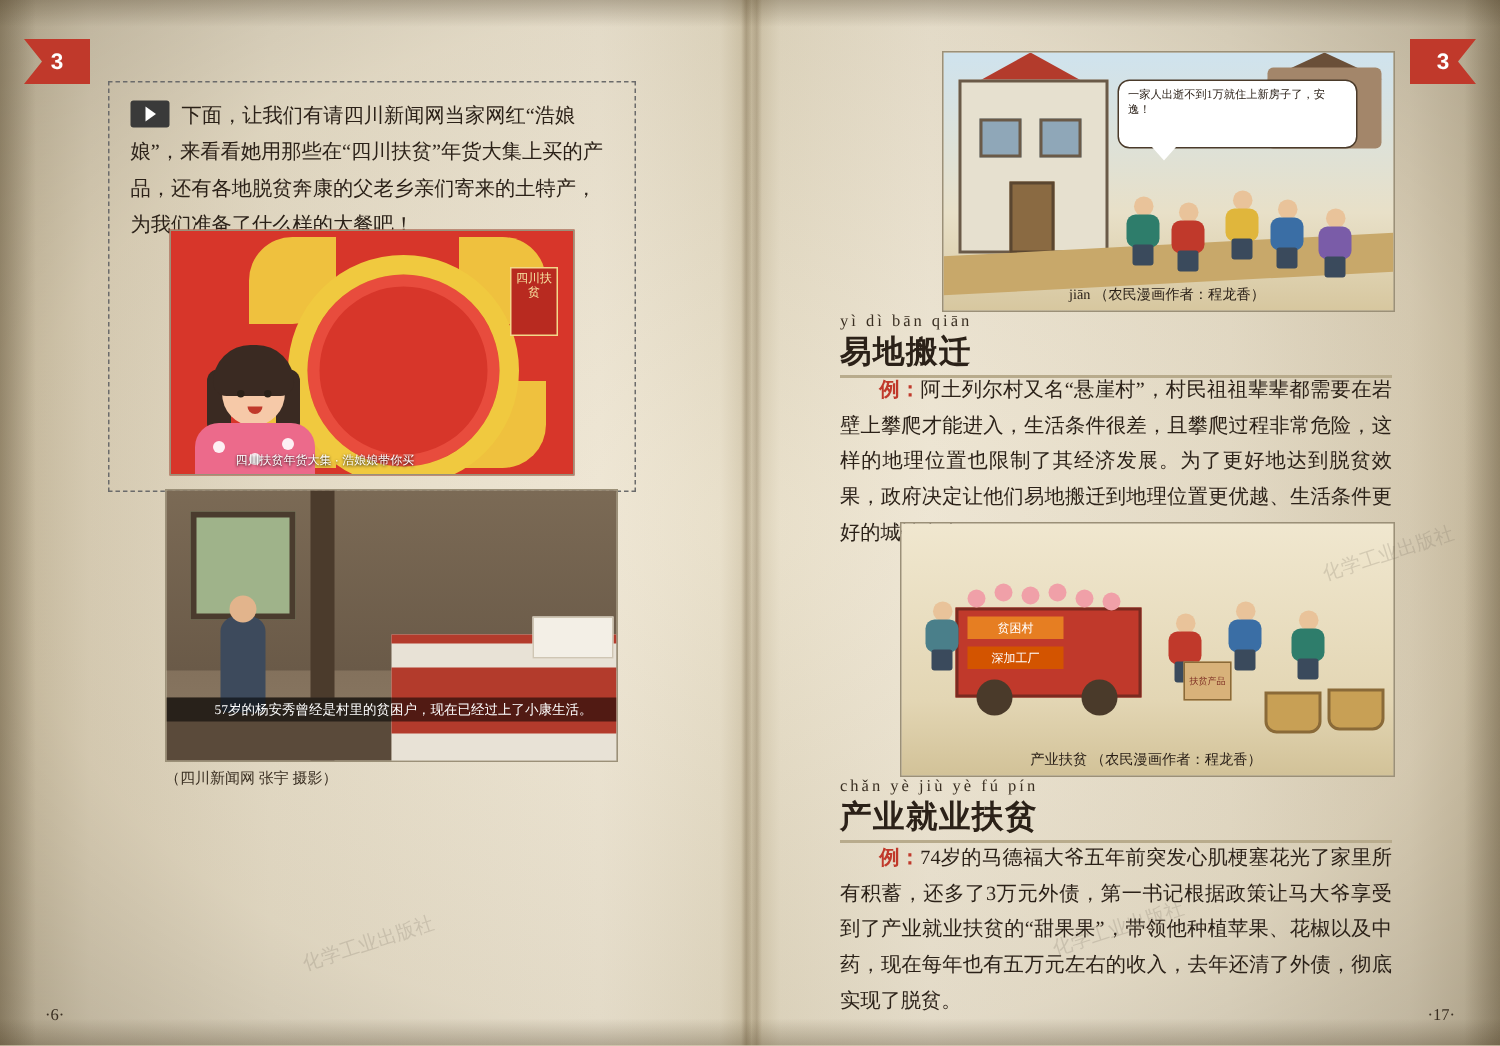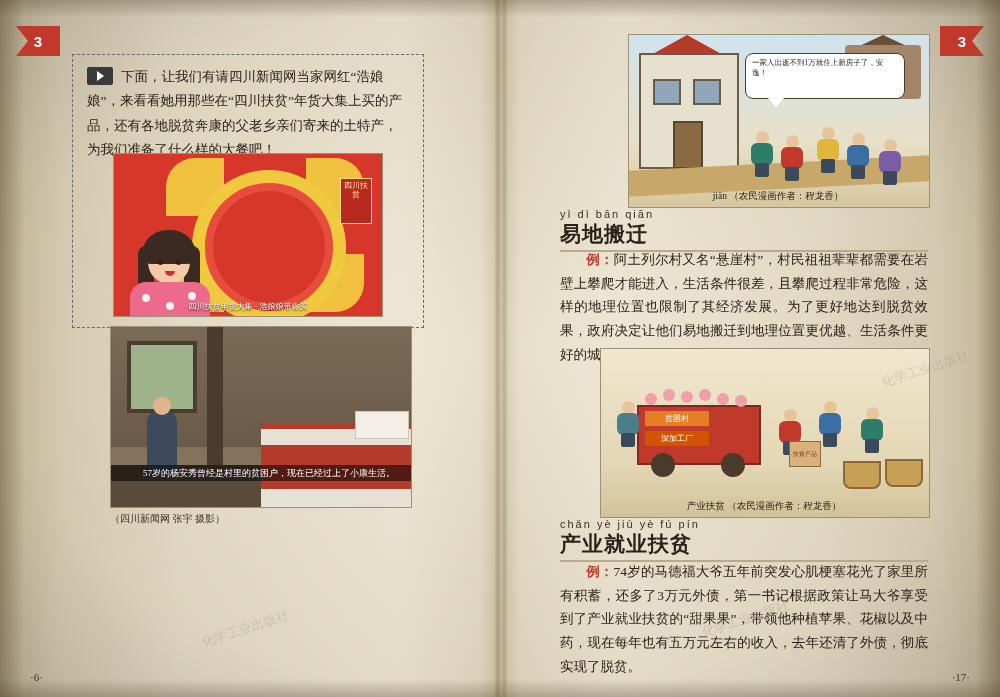--- a/index.html
+++ b/index.html
@@ -27,21 +27,21 @@
   
   .tab{
     position:absolute;top:26px;width:44px;height:30px;background:#c0392b;color:#fff;
     display:flex;align-items:center;justify-content:center;font-size:15px;font-weight:bold;
   }
   .tab.left{left:16px;clip-path:polygon(0 0,100% 0,100% 100%,0 100%,12px 50%);}
   .tab.right{right:16px;clip-path:polygon(0 0,100% 0,calc(100% - 12px) 50%,100% 100%,0 100%);}
 
   
   .cn{font-family:"Liberation Serif", serif;color:#2b2118;}
-  .hdr-py{font-size:11px;letter-spacing:2px;color:#3a2f22;font-family:Liberation Sans, sans-serif;}
+  .hdr-py{font-size:11px;letter-spacing:2px;color:#3a2f22;font-family:Liberation Serif, serif;}
   .hdr-title{font-size:21px;font-weight:bold;color:#2b2118;letter-spacing:1px;font-family:"Liberation Serif",serif;border-bottom:2px solid #b8ab8c;padding-bottom:2px;}
   .para{font-size:13.5px;line-height:1.75;text-align:justify;color:#2b2118;font-family:"Liberation Serif",serif;}
   .ex{color:#c0392b;font-weight:bold;}
 
   
   .callout{
     position:absolute;left:72px;top:54px;width:350px;height:272px;
     border:1.5px dashed #6b6b6b;
   }
   .callout-text{position:absolute;left:14px;top:10px;width:322px;font-size:13.5px;line-height:1.8;text-indent:0;}
@@ -67,21 +67,21 @@
   .host{position:absolute;left:8px;bottom:0;width:96px;height:86px;}
   .host .face{position:absolute;left:26px;top:10px;width:42px;height:44px;background:#f6c9a8;border-radius:50%;}
   .host .hair{position:absolute;left:20px;top:0px;width:54px;height:34px;background:#3a2a22;border-radius:28px 28px 10px 10px;}
   .host .hair2{position:absolute;left:16px;top:16px;width:16px;height:44px;background:#3a2a22;border-radius:10px;}
   .host .hair3{position:absolute;left:62px;top:16px;width:16px;height:44px;background:#3a2a22;border-radius:10px;}
   .host .eye{position:absolute;top:30px;width:5px;height:5px;background:#2b2118;border-radius:50%;}
   .host .e1{left:36px;} .host .e2{left:54px;}
   .host .mouth{position:absolute;left:43px;top:41px;width:10px;height:5px;background:#c0392b;border-radius:0 0 8px 8px;}
   .host .body{position:absolute;left:8px;top:52px;width:80px;height:36px;background:#ec6a8b;border-radius:16px 16px 0 0;}
   .host .dot{position:absolute;width:8px;height:8px;background:#fff;border-radius:50%;opacity:.9;}
-  .vid .cap{position:absolute;left:0;right:0;bottom:4px;text-align:center;font-size:8px;color:#fff;text-shadow:0 1px 2px #000;}
+  .vid .cap{position:absolute;left:0;right:0;bottom:4px;text-align:left;font-size:8px;color:#fff;text-shadow:0 1px 2px #000;padding-left:43px;}
 
   
   .photo{
     position:absolute;left:110px;top:326px;width:300px;height:180px;overflow:hidden;border:1px solid #9b9078;
     background:linear-gradient(180deg,#6d5c4c 0%,#7d6a56 40%,#8b7a64 100%);
   }
   .photo .wall{position:absolute;left:0;top:0;width:300px;height:120px;background:linear-gradient(180deg,#7b6a55,#6a5a48);}
   .photo .win{position:absolute;left:16px;top:14px;width:62px;height:64px;background:#9fb38a;border:4px solid #4a3c2e;}
   .photo .beam{position:absolute;left:96px;top:0;width:16px;height:180px;background:#4b3b2c;}
   .photo .bed{position:absolute;left:150px;top:96px;width:150px;height:84px;background:#e8e2d6;border-top:6px solid #b33b2c;}

